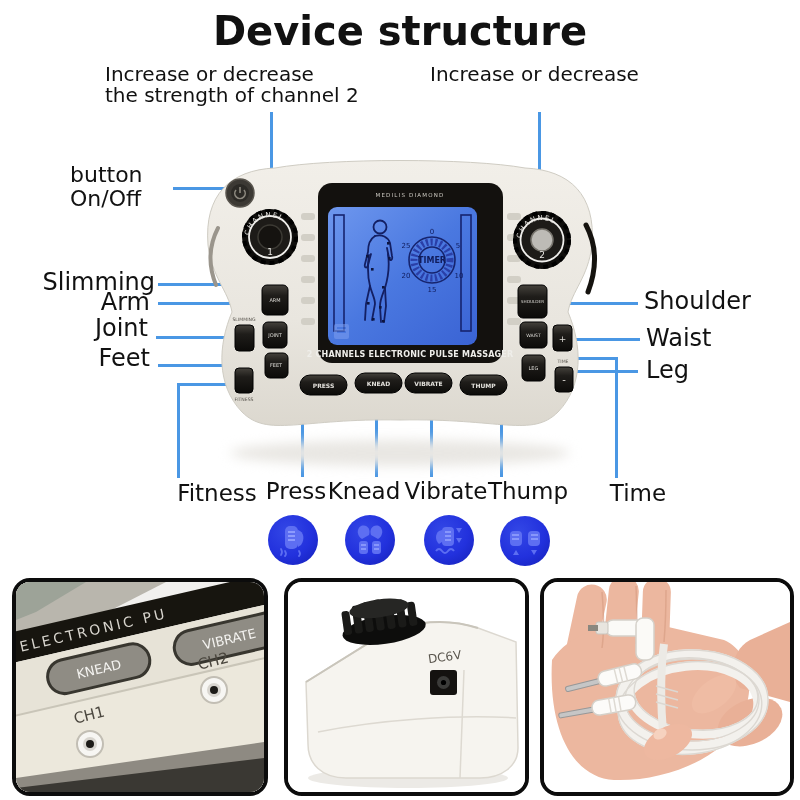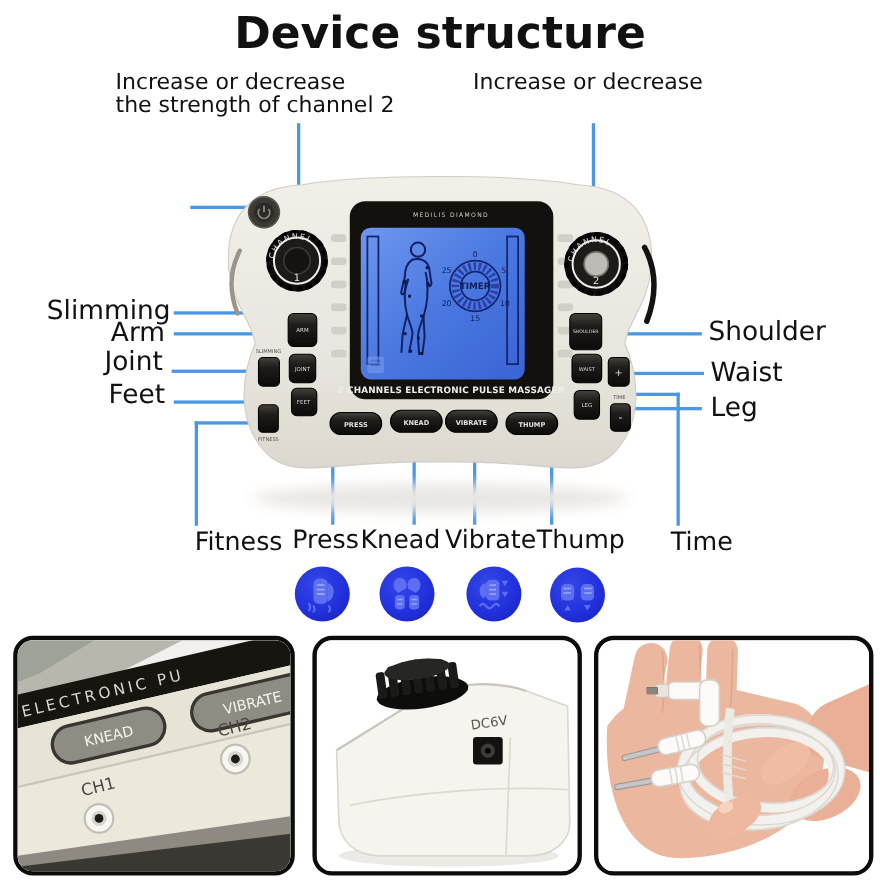--- a/index.html
+++ b/index.html
@@ -27,20 +27,24 @@
 
   <div class="abs title" style="top:8px;">Device structure</div>
 
   <div class="abs ann ann2" style="left:105px;top:64px;width:300px;">
     <div>Increase or decrease</div>
     <div>the strength of channel 2</div>
   </div>
   <div class="abs ann ann2" style="left:430px;top:64px;width:300px;">
     <div>Increase or decrease</div>
   </div>
+  <div class="abs ann ann2" style="left:70px;top:163px;width:110px;font-size:22px;line-height:24px;">
+    <div>button</div>
+    <div>On/Off</div>
+  </div>
 
   <div class="abs ann lbl" style="left:0;top:269px;width:155px;text-align:right;">Slimming</div>
   <div class="abs ann lbl" style="left:0;top:289px;width:150px;text-align:right;">Arm</div>
   <div class="abs ann lbl" style="left:0;top:315px;width:148px;text-align:right;">Joint</div>
   <div class="abs ann lbl" style="left:0;top:345px;width:150px;text-align:right;">Feet</div>
 
   <div class="abs ann lbl" style="left:644px;top:288px;">Shoulder</div>
   <div class="abs ann lbl" style="left:646px;top:325px;">Waist</div>
   <div class="abs ann lbl" style="left:646px;top:357px;">Leg</div>
 

